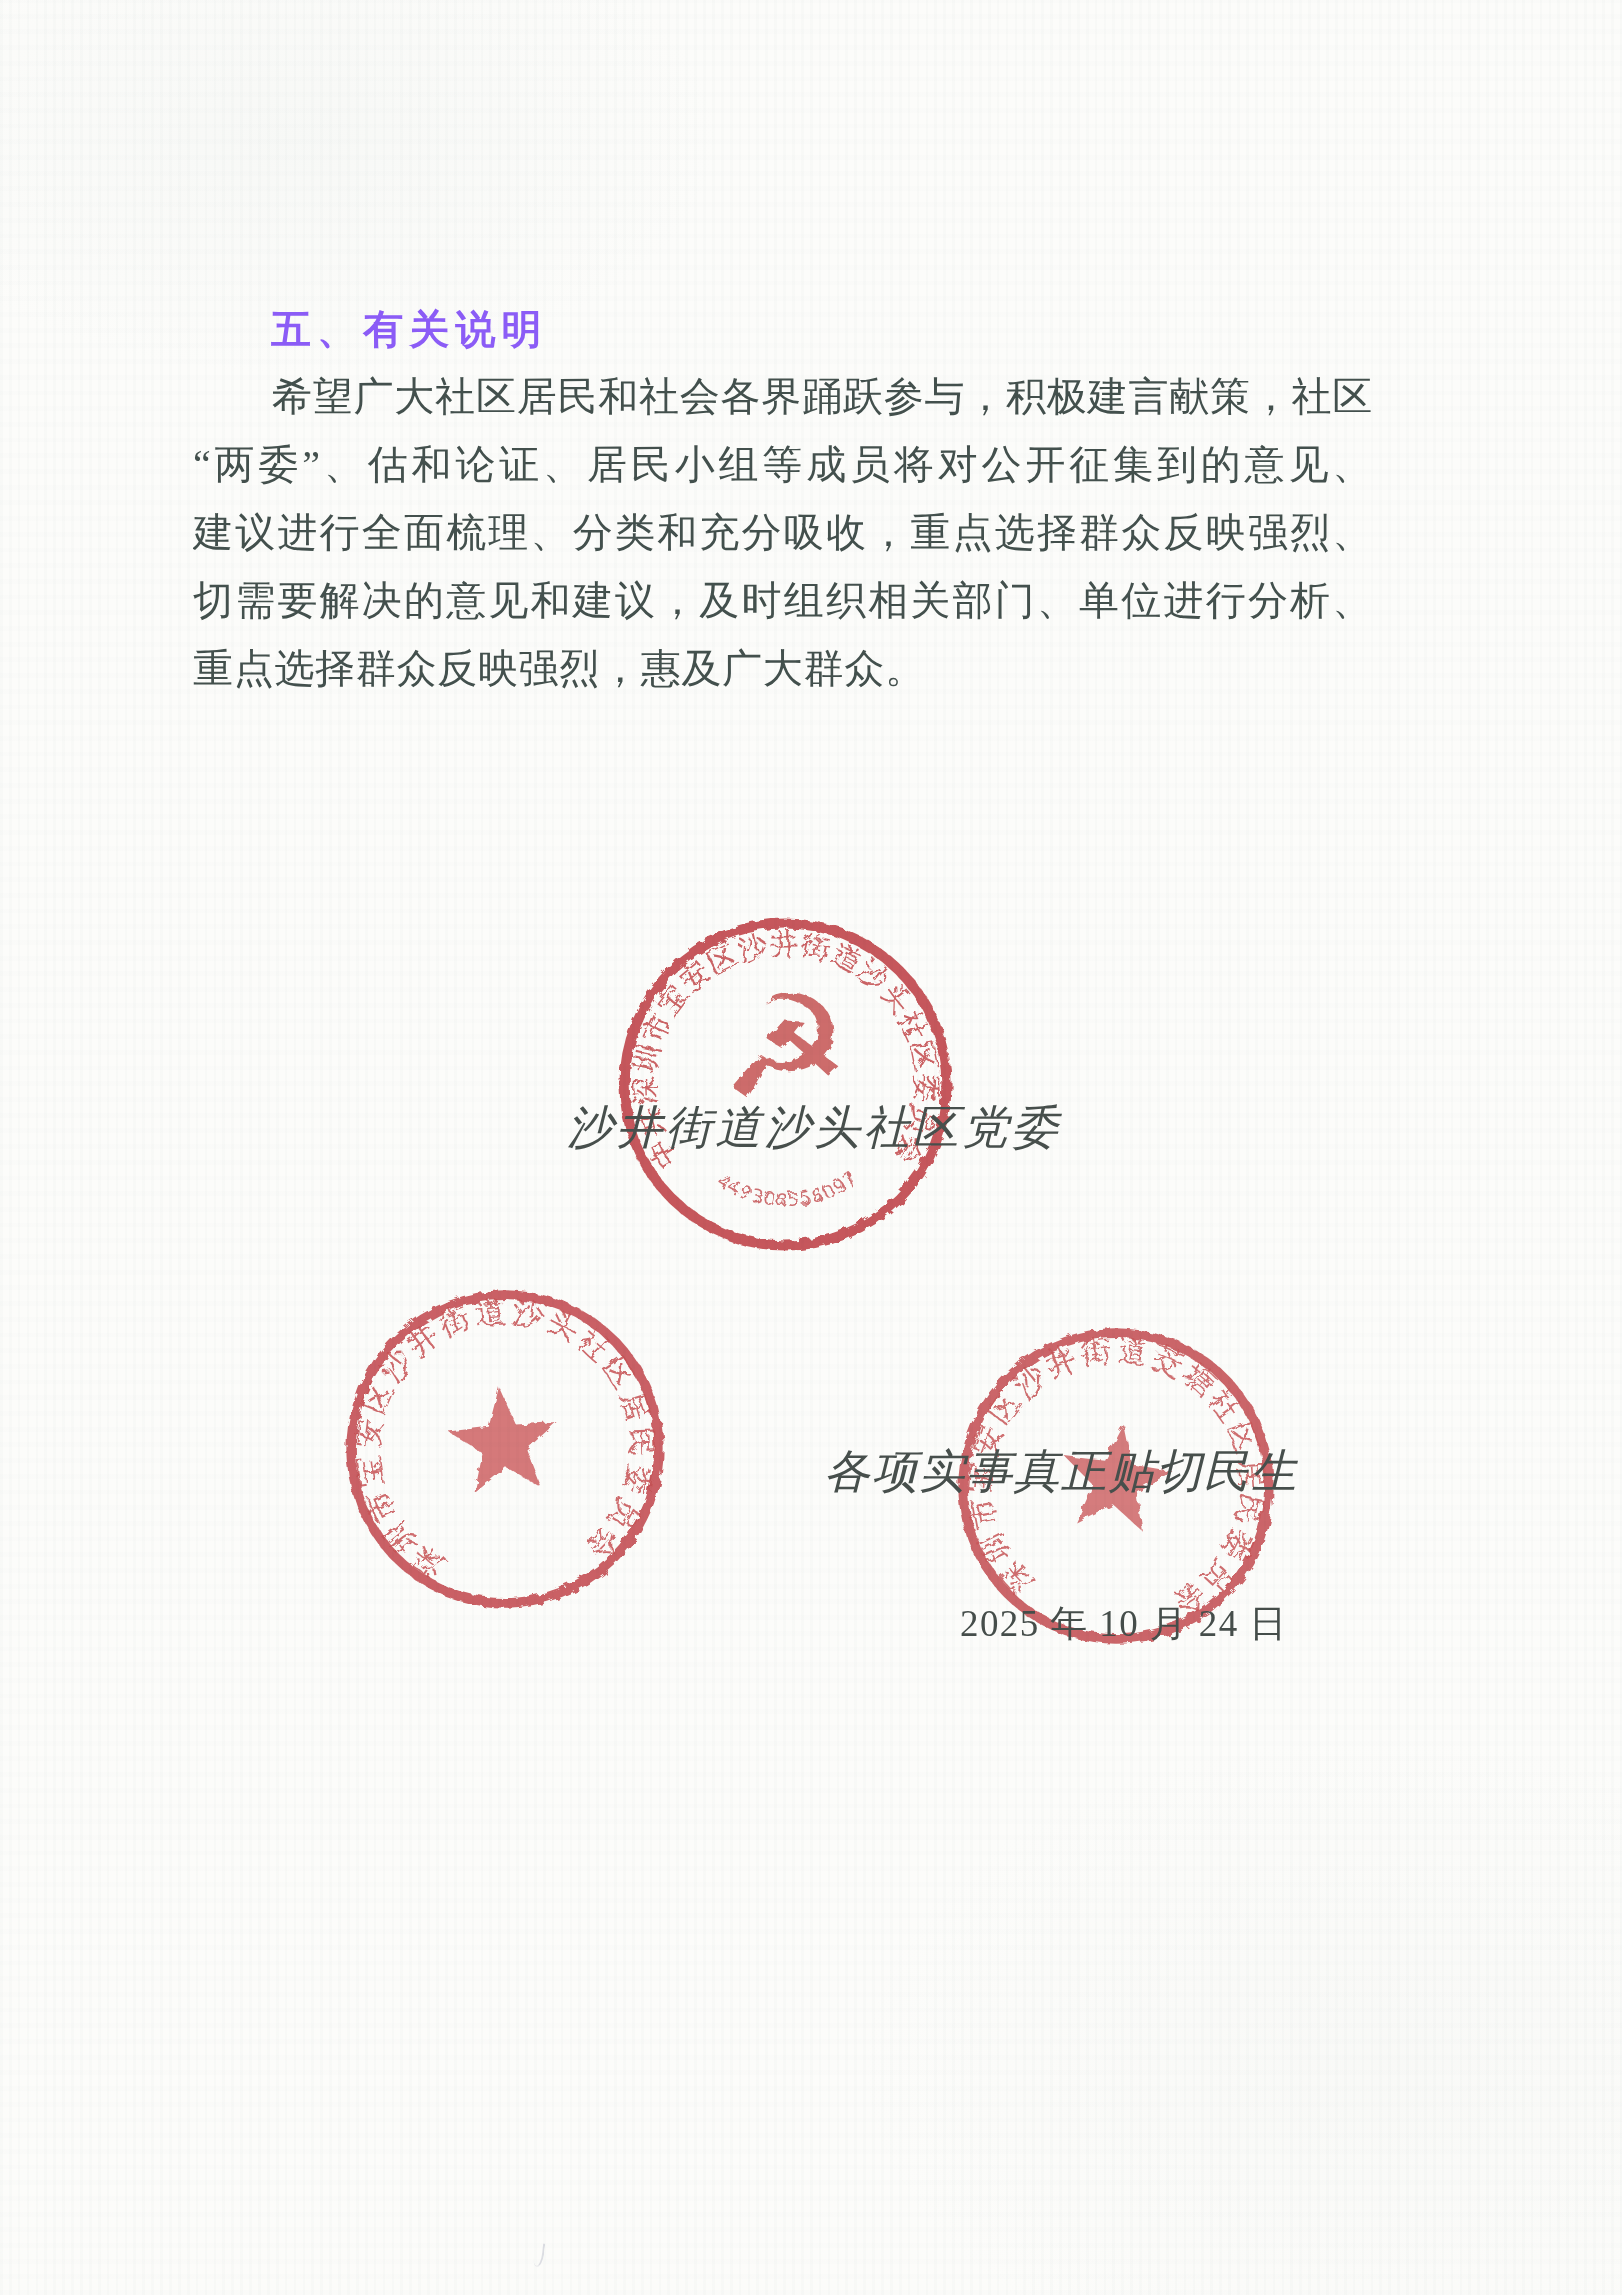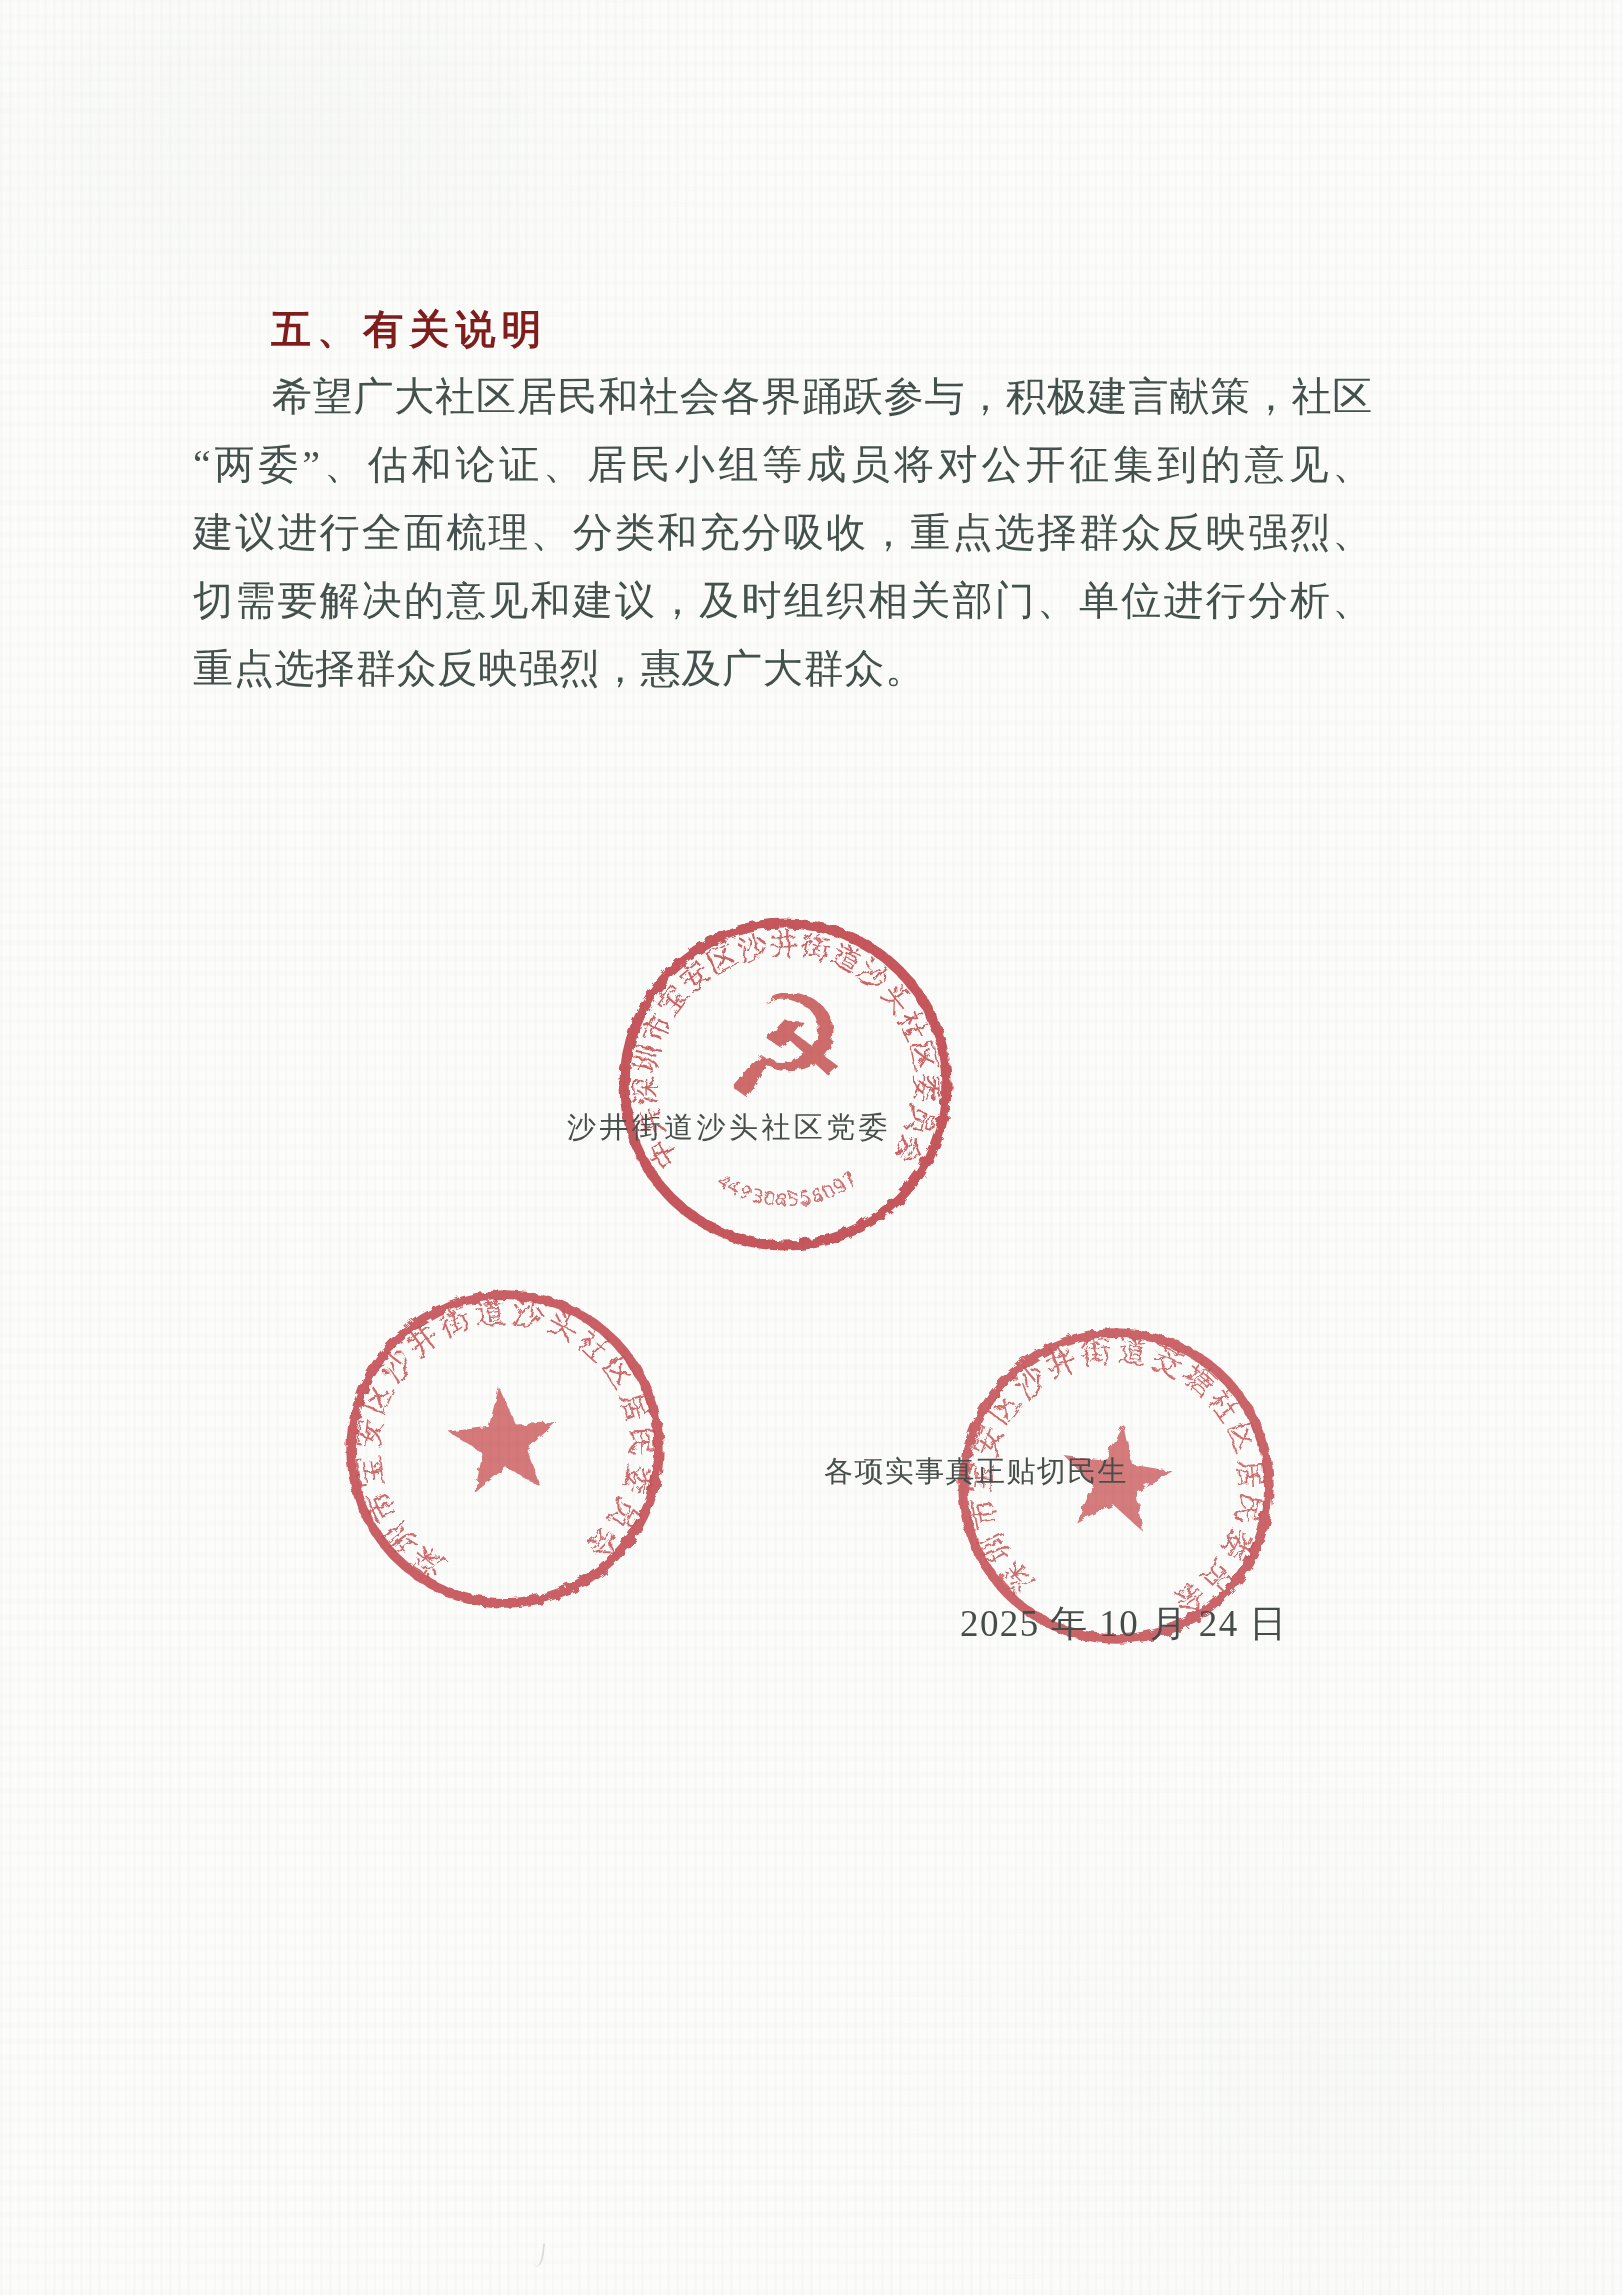--- a/index.html
+++ b/index.html
@@ -24,39 +24,40 @@
     position:absolute;
     left:193px; top:295px; width:1180px;
     font-size:40px; line-height:68px;
     color:#43504d;
     letter-spacing:0.7px;
   }
   .line{height:68px;white-space:nowrap;}
   .heading{
     font-family:"Liberation Sans","DejaVu Sans",sans-serif;
     font-weight:bold;
-    color:#7f1d1d;
+    color:#8b5cf6;
     padding-left:78px;
     letter-spacing:6.1px;
     white-space:nowrap;
   }
   .pline{
     text-align:justify;
     text-align-last:justify;
     white-space:normal;
     overflow:hidden;
   }
   .plast{text-align:left;text-align-last:left;}
   .indent{padding-left:79px;}
   .sig{
     position:absolute;
-    font-size:29px;line-height:45px;
+    font-size:46px;line-height:45px;
     color:#474f4c;
     white-space:nowrap;
     z-index:5;
+    font-style:italic;
   }
   #sig-party{left:567px;top:1105px;letter-spacing:3.4px;}
   #sig-shatou{left:284px;top:1449px;letter-spacing:2.7px;}
   #sig-jiaotang{left:824px;top:1449px;letter-spacing:1.4px;}
   .dateline{
     position:absolute;
     left:960px;top:1603px;
     font-size:37px;line-height:42px;
     color:#454d4a;letter-spacing:1.4px;
     white-space:nowrap;

